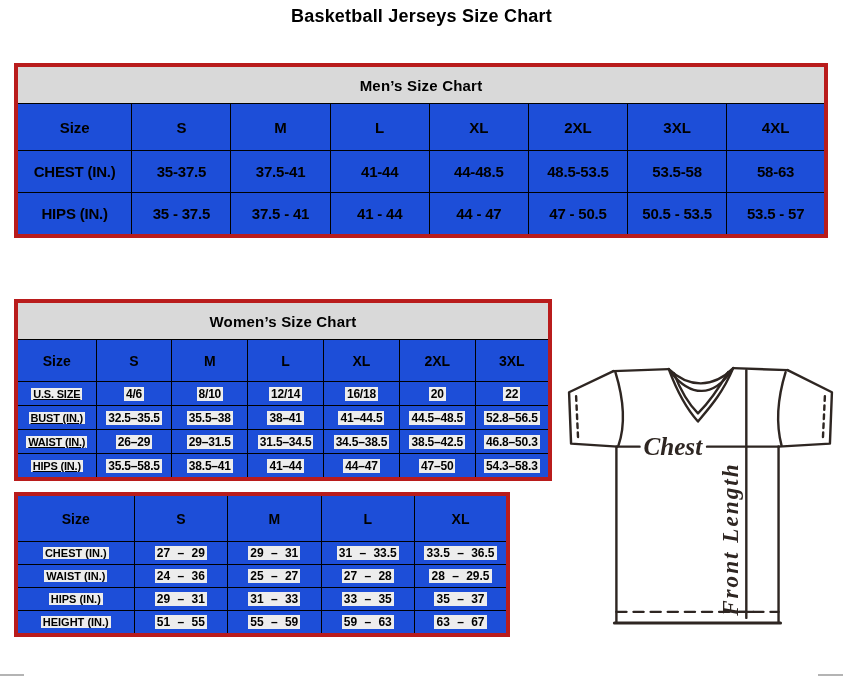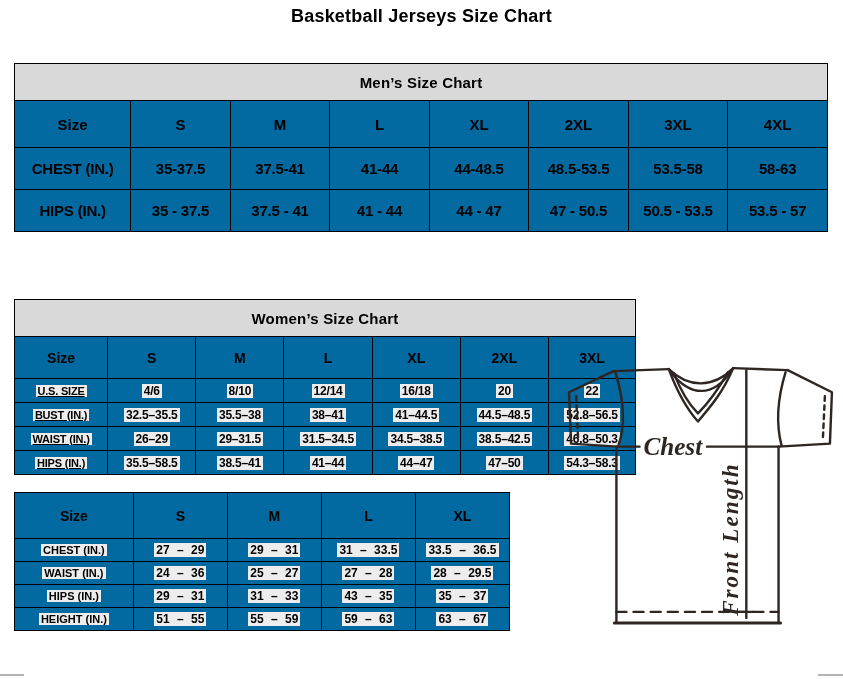--- a/index.html
+++ b/index.html
@@ -6,35 +6,35 @@
   body{
     width:843px;height:679px;position:relative;background:#ffffff;
     font-family:"Liberation Sans",sans-serif;color:#000;overflow:hidden;
   }
   .page-title{
     position:absolute;top:6px;left:0;width:843px;text-align:center;
     font-size:18px;font-weight:bold;letter-spacing:.2px;
   }
   table.size-table{
     position:absolute;border-collapse:collapse;table-layout:fixed;
-    border:1px solid #b91c1c;background:#0369a1;
+    border:4px solid #b91c1c;background:#1d4ed8;
   }
   table.size-table td{
     border:1px solid #000;text-align:center;vertical-align:middle;
     font-weight:bold;padding:0;overflow:hidden;white-space:nowrap;
   }
   tr.band td{
     background:#d9d9d9;font-size:15px;height:36px;letter-spacing:.2px;
   }
   
   #mens{left:14px;top:63px;width:814px;}
   #mens tr.head td{height:46px;font-size:15px;}
   #mens tr.data td{height:41px;font-size:15px;letter-spacing:-.2px;}
   
-  #womens{left:14px;top:299px;width:622px;}
+  #womens{left:14px;top:299px;width:538px;}
   #womens tr.head td{height:41px;font-size:14px;}
   #womens tr.data td{height:23px;font-size:12px;letter-spacing:-.2px;}
   #womens tr.data td.lab{font-size:11px;text-decoration:underline;}
   
   #youth{left:14px;top:492px;width:496px;}
   #youth tr.head td{height:45px;font-size:14px;}
   #youth tr.data td{height:22px;font-size:12px;word-spacing:4px;}
   #youth tr.data td.lab{font-size:11px;word-spacing:0;}
   .hl{background:#ededed;padding:0 2px;}
   
@@ -193,21 +193,21 @@
     <td class="lab"><span class="hl">WAIST (IN.)</span></td>
     <td><span class="hl">24 – 36</span></td>
     <td><span class="hl">25 – 27</span></td>
     <td><span class="hl">27 – 28</span></td>
     <td><span class="hl">28 – 29.5</span></td>
   </tr>
   <tr class="data">
     <td class="lab"><span class="hl">HIPS (IN.)</span></td>
     <td><span class="hl">29 – 31</span></td>
     <td><span class="hl">31 – 33</span></td>
-    <td><span class="hl">43 – 35</span></td>
+    <td><span class="hl">33 – 35</span></td>
     <td><span class="hl">35 – 37</span></td>
   </tr>
   <tr class="data">
     <td class="lab"><span class="hl">HEIGHT (IN.)</span></td>
     <td><span class="hl">51 – 55</span></td>
     <td><span class="hl">55 – 59</span></td>
     <td><span class="hl">59 – 63</span></td>
     <td><span class="hl">63 – 67</span></td>
   </tr>
 </tbody>

